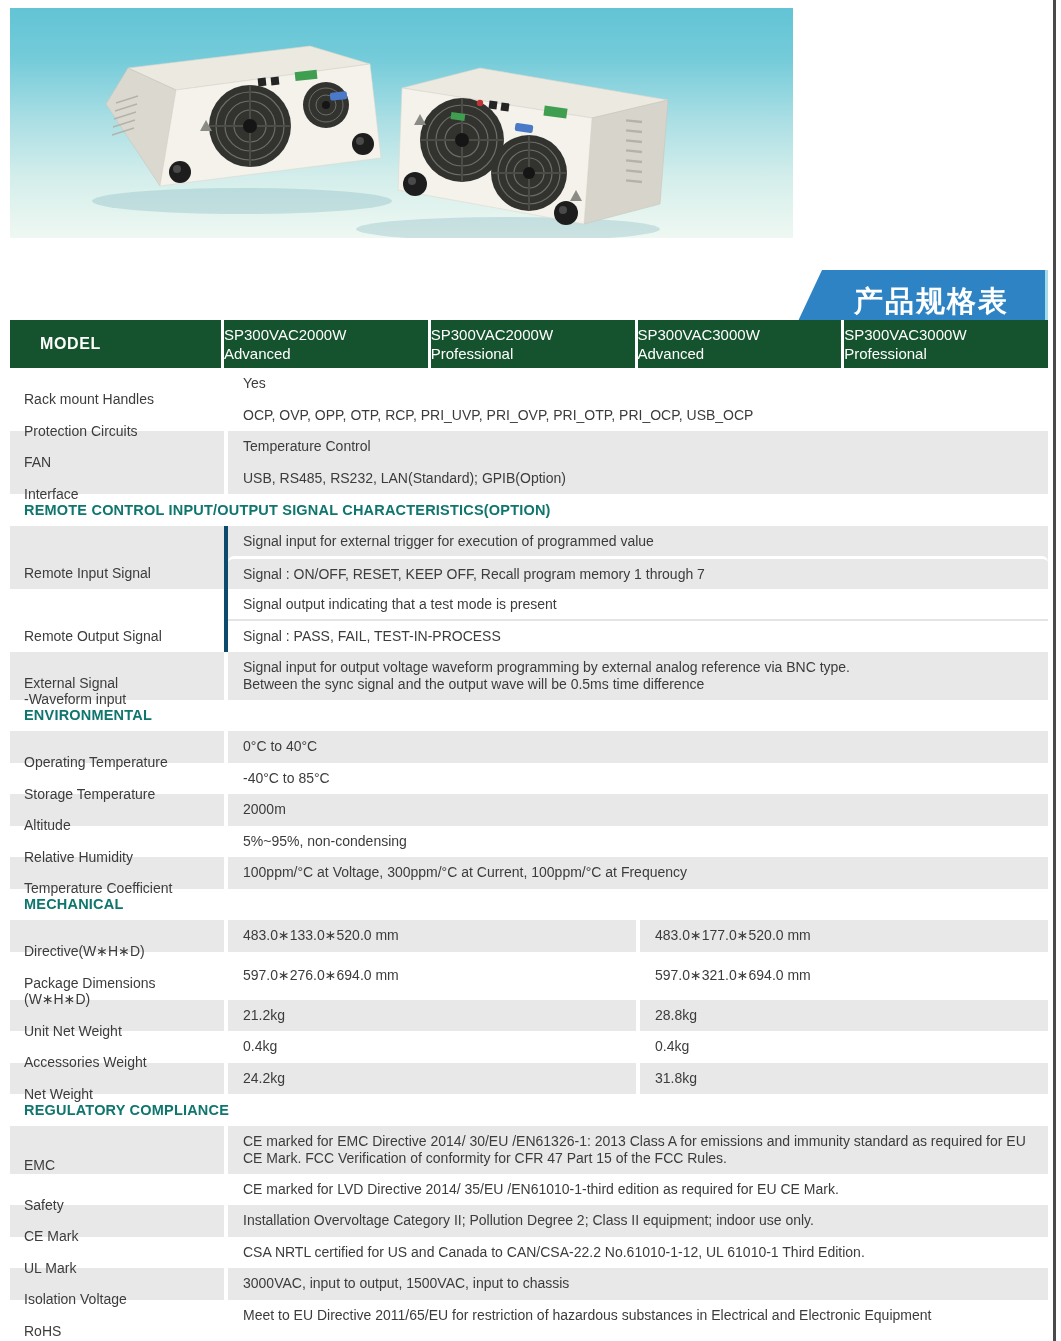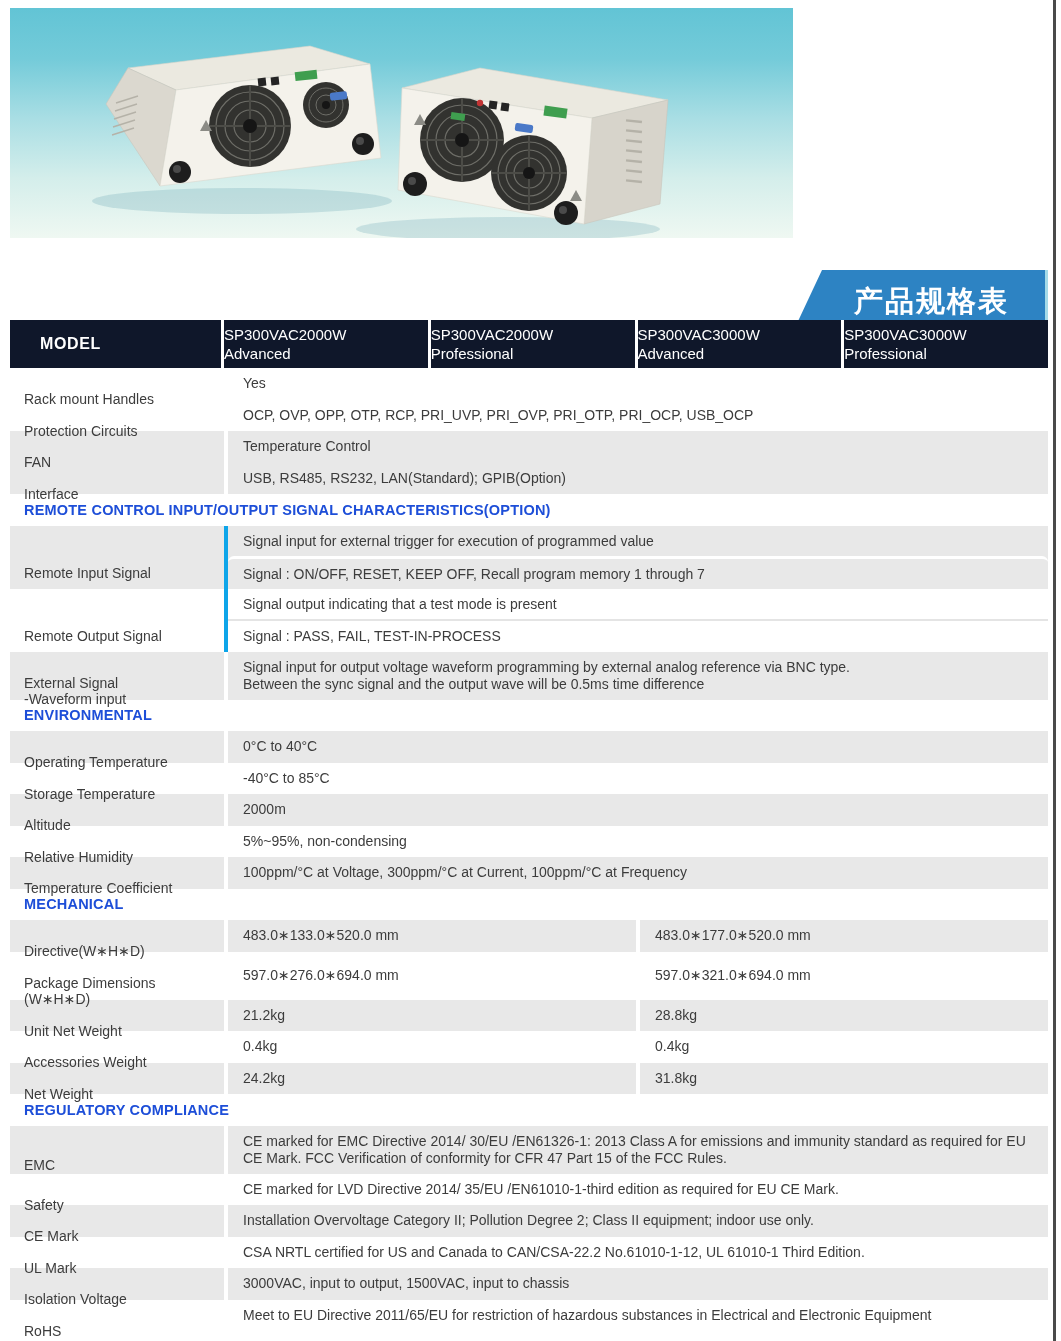--- a/index.html
+++ b/index.html
@@ -23,21 +23,21 @@
     background:#2d83c3;
     clip-path:polygon(30px 0,100% 0,100% 100%,0 100%);
     display:flex;align-items:center;justify-content:center;
     box-sizing:border-box;padding-left:26px;border-right:3px solid #a5dbe9;
   }
   .banner-text{color:#fff;font-size:29px;font-weight:bold;letter-spacing:2px;white-space:nowrap;}
 
   
   .spec-table{position:absolute;left:10px;top:320px;width:1038px;}
 
-  .header-row{display:flex;height:48px;background:#0f172a;}
+  .header-row{display:flex;height:48px;background:#14532d;}
   .hcell{box-sizing:border-box;display:flex;flex-direction:column;justify-content:center;color:#fff;}
   .hcell.model{width:214px;padding-left:30px;font-weight:bold;font-size:16px;letter-spacing:.6px;border-right:3px solid #fff;}
   .hcell.mcol{flex:1;font-size:15px;line-height:19px;border-right:3px solid #fff;}
   .hcell.mcol:last-child{border-right:none;}
 
   .row{display:flex;background:#fff;}
   .row.shade{background:#e8e8e8;}
   .row-h{height:31.5px;}
   .row-tall{height:48px;}
   .row-multi{height:63px;}
@@ -45,28 +45,28 @@
   .cell-label{
     width:214px;box-sizing:border-box;padding-left:14px;flex-shrink:0;
     display:flex;flex-direction:column;justify-content:center;
     font-size:14px;color:#3c3c3c;line-height:16px;margin-top:31px;
   }
   .cell-value{
     flex:1;box-sizing:border-box;border-left:4px solid #fff;padding-left:15px;padding-right:10px;
     display:flex;flex-direction:column;justify-content:center;
     font-size:14px;color:#3c3c3c;line-height:17px;
   }
-  .value-stack{flex:1;display:flex;flex-direction:column;border-left:4px solid #0ea5e9;box-sizing:border-box;}
+  .value-stack{flex:1;display:flex;flex-direction:column;border-left:4px solid #0c4a6e;box-sizing:border-box;}
   .sub{flex:1;display:flex;align-items:center;padding-left:15px;font-size:14px;color:#3c3c3c;box-sizing:border-box;}
   .row.shade .sub + .sub{border-top:3px solid #fff;border-radius:6px;}
   .row:not(.shade) .sub + .sub{border-top:2px solid #e4e4e4;}
 
   .section-row{
     height:31.5px;display:flex;align-items:center;padding-left:14px;background:#fff;
-    font-size:14.5px;font-weight:bold;color:#1d4ed8;letter-spacing:.2px;
+    font-size:14.5px;font-weight:bold;color:#0f766e;letter-spacing:.2px;
   }
 </style>
 </head>
 <body>
 
 <div class="photo">
   <svg viewBox="0 0 783 230">
 
     <ellipse cx="232" cy="193" rx="150" ry="13" fill="#5f9fae" opacity="0.25"></ellipse>
     <ellipse cx="498" cy="221" rx="152" ry="12" fill="#5f9fae" opacity="0.25"></ellipse>

